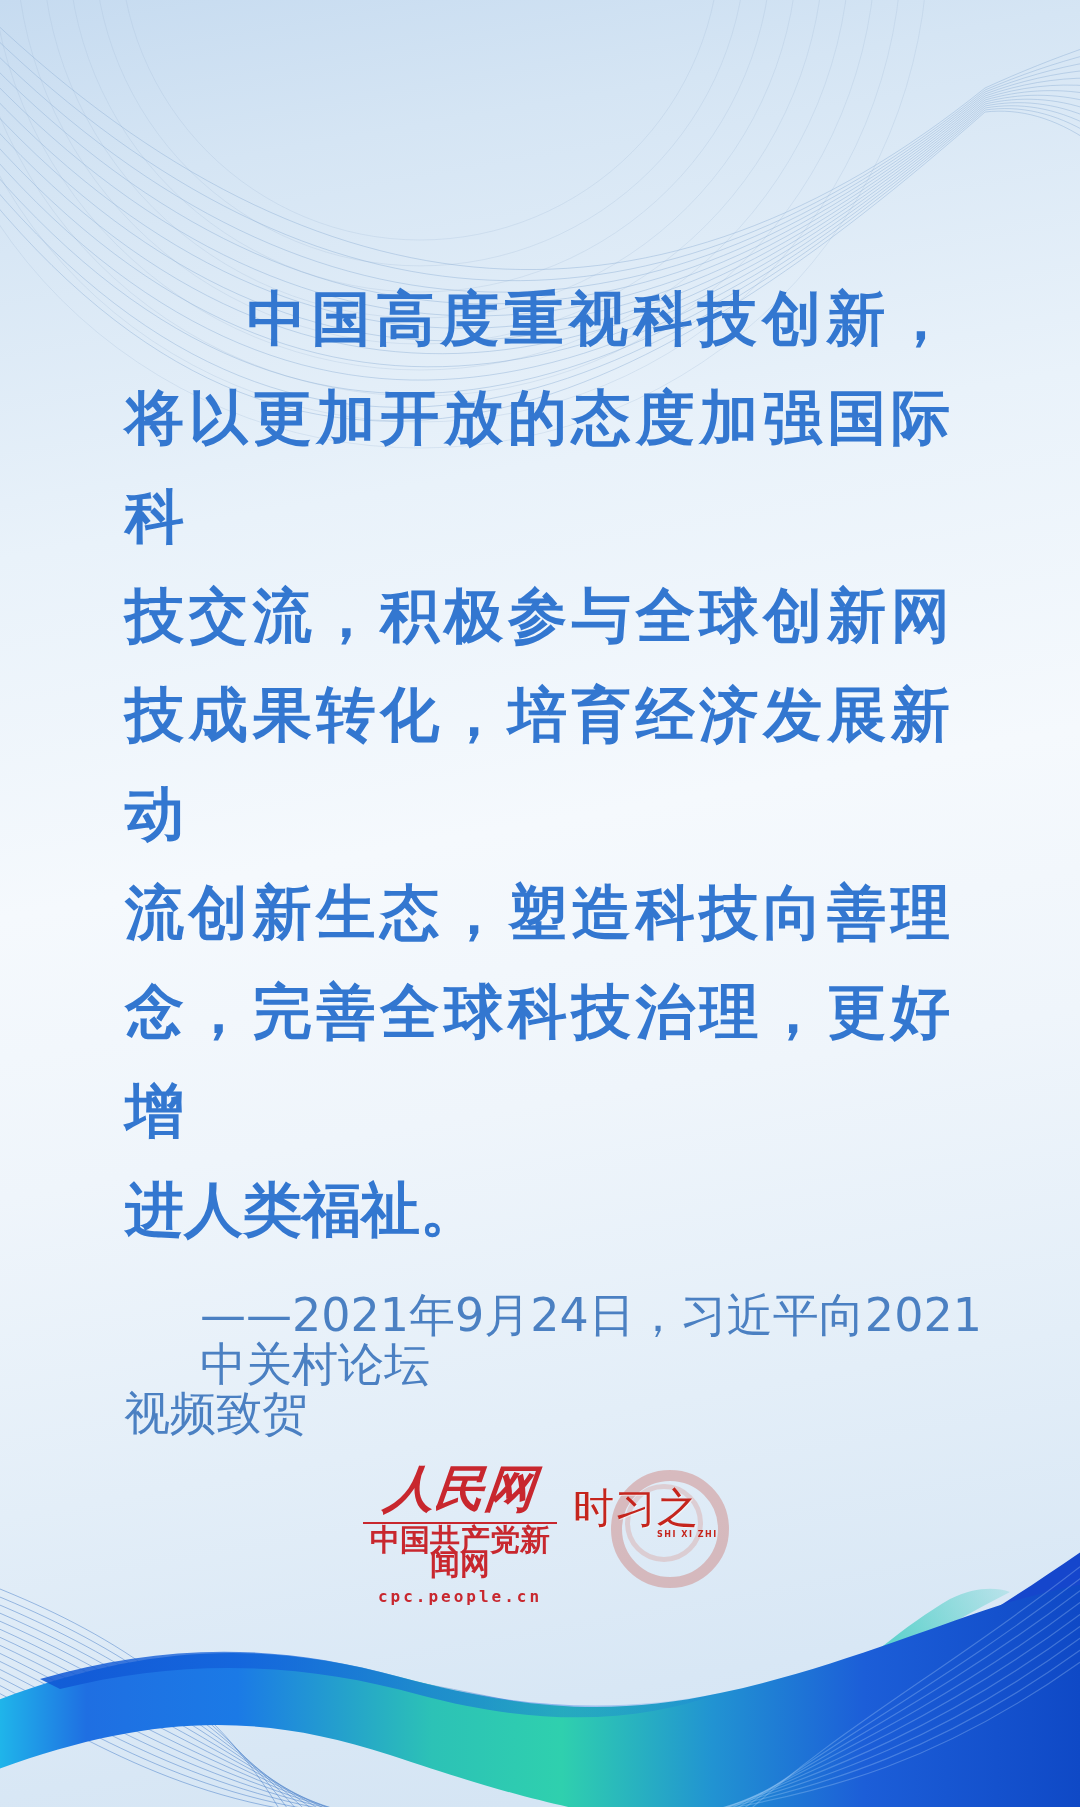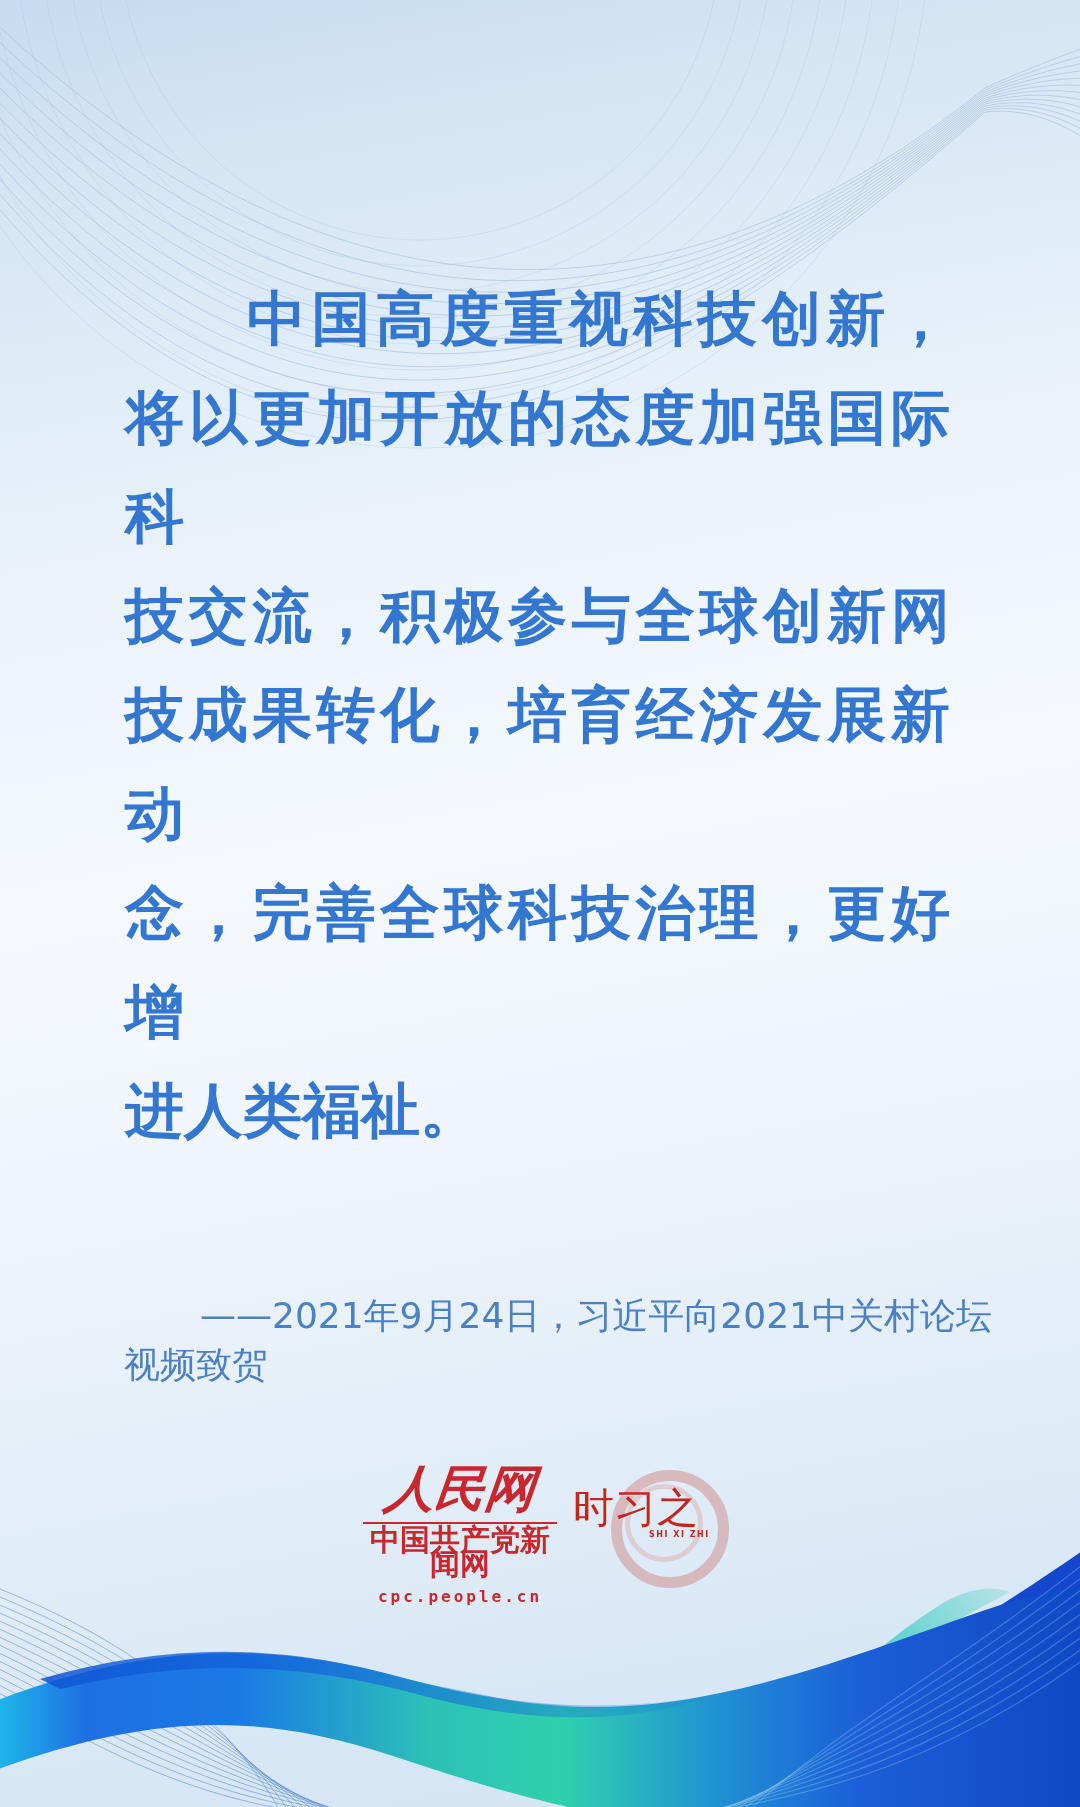--- a/index.html
+++ b/index.html
@@ -34,21 +34,21 @@
     white-space:nowrap0;
   }
   .q-line.first{padding-left:122px;}
   .q-line.last{text-align-last:left;}
 
   
   #attribution{
     position:absolute;
     left:124px;top:1291px;width:900px;
     font-family:"DejaVu Sans","Liberation Sans",sans-serif;
-    font-size:36px;line-height:49px;
+    font-size:46px;line-height:49px;
     font-weight:500;
   }
   #attribution .a1{padding-left:76px;}
 
   
   #people-logo{position:absolute;left:360px;top:1462px;width:200px;text-align:center;}
   #people-script{
     font-family:"DejaVu Serif","Liberation Serif",serif;
     font-style:italic;font-weight:bold;
     font-size:50px;line-height:54px;
@@ -73,21 +73,21 @@
     position:absolute;left:60px;top:24px;width:68px;height:68px;border-radius:50%;
     border:5px solid rgba(214,130,120,0.28);
   }
   #sxz-title{
     position:absolute;left:8px;top:28px;
     font-family:"DejaVu Sans","Liberation Sans",sans-serif;
     font-weight:normal;font-size:41px;line-height:41px;letter-spacing:1px;
     text-shadow:1px 1px 0 rgba(255,255,255,.5);
   }
   #sxz-sub{
-    position:absolute;left:84px;top:70px;
+    position:absolute;left:92px;top:70px;
     font-size:8px;font-weight:bold;letter-spacing:1.5px;
     font-family:"DejaVu Sans","Liberation Sans",sans-serif;
   }
 </style>
 </head>
 <body>
 
 <div id="poster">
 
   <svg id="top-deco" class="deco" width="1080" height="540" viewBox="0 0 1080 540">
@@ -117,20 +117,21 @@
         <path d="M -10 183 C 320 572, 660 394, 985 110 C 1020 105, 1055 113, 1090 134" stroke="#8fb0d4" stroke-opacity="0.45" stroke-width="1" fill="none"></path>
         <path d="M -10 198 C 320 594, 660 398, 985 112 C 1020 108, 1055 118, 1090 142" stroke="#8fb0d4" stroke-opacity="0.45" stroke-width="1" fill="none"></path>
       </g>
   </svg>
 
   <div id="quote" style="color: rgb(51, 119, 208);">
       <div class="q-line first">中国高度重视科技创新，</div>
       <div class="q-line">将以更加开放的态度加强国际科</div>
       <div class="q-line">技交流，积极参与全球创新网</div>
       <div class="q-line">技成果转化，培育经济发展新动</div>
+      <div class="q-line">流创新生态，塑造科技向善理</div>
       <div class="q-line">念，完善全球科技治理，更好增</div>
       <div class="q-line last">进人类福祉。</div>
     </div>
 
   <div id="attribution" style="color: rgb(75, 128, 194);">
     <div class="a1">——2021年9月24日，习近平向2021中关村论坛</div>
     <div class="a2">视频致贺</div>
   </div>
 
   <div id="people-logo" style="color: rgb(200, 39, 46);">

